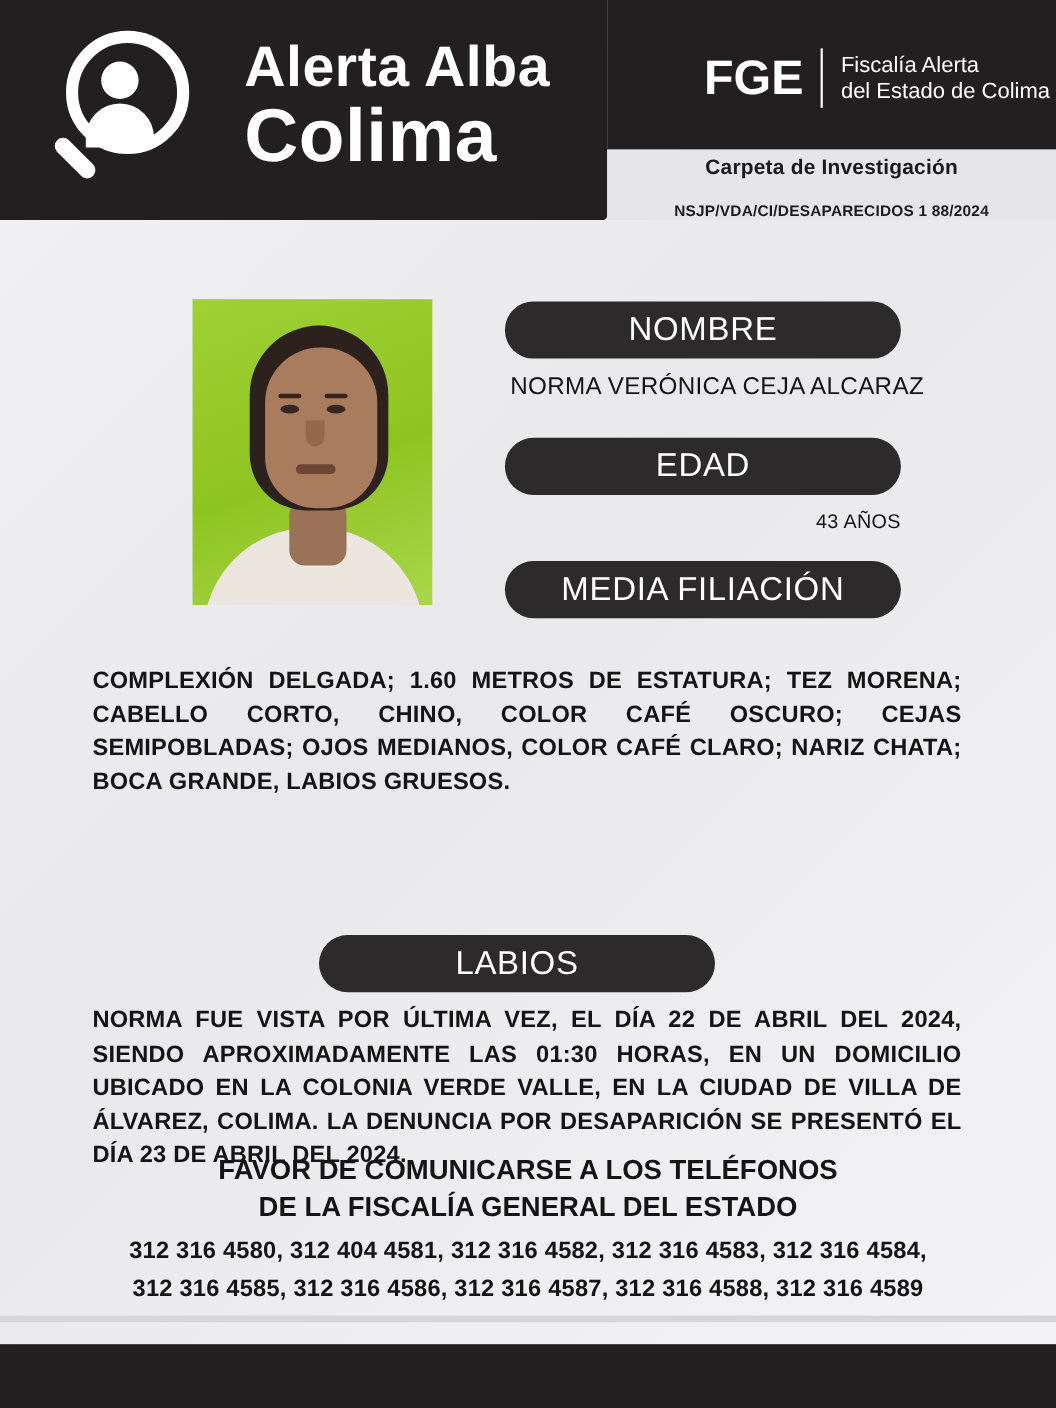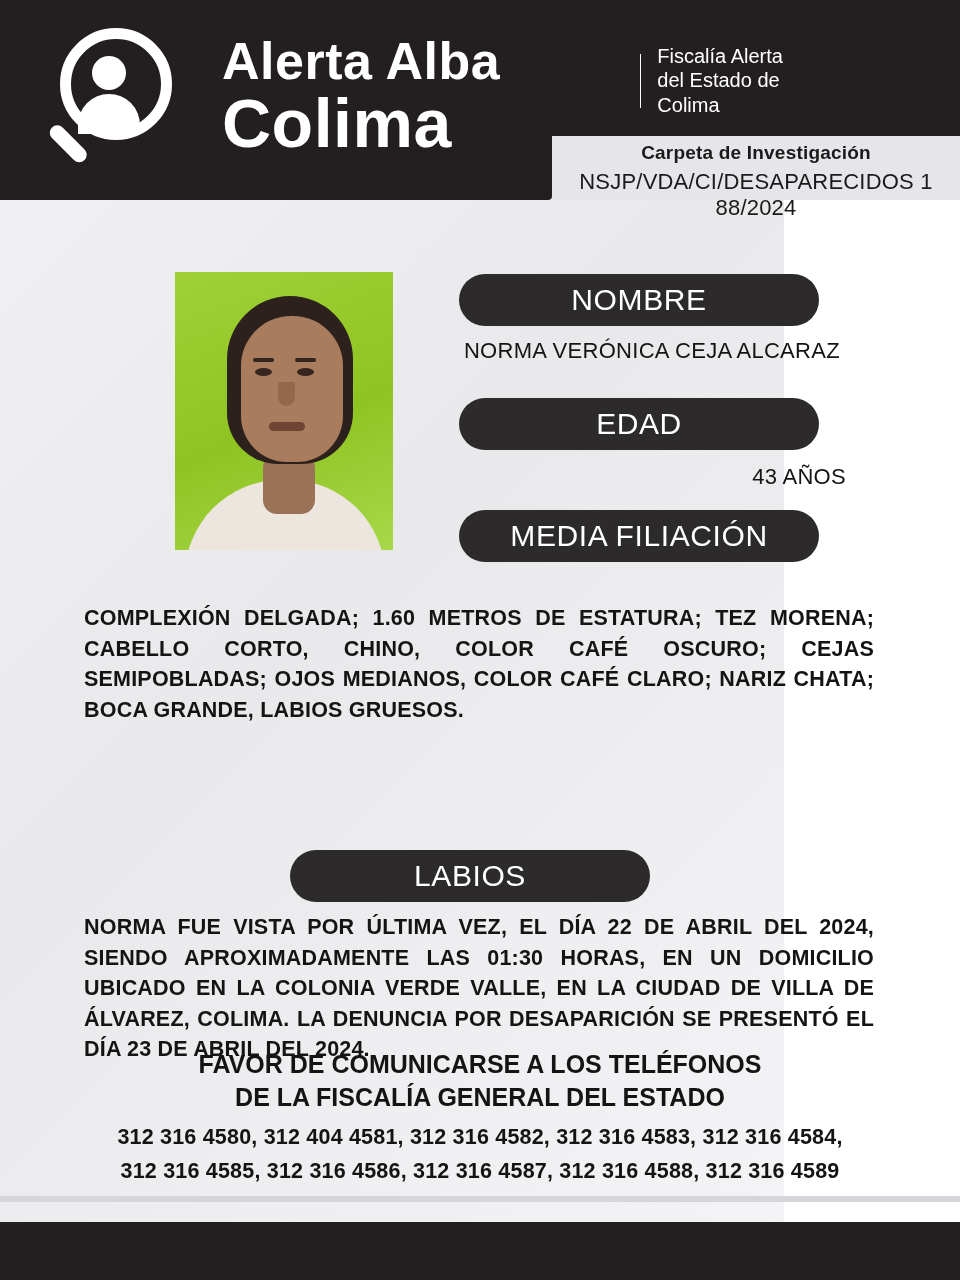--- a/index.html
+++ b/index.html
@@ -5,21 +5,21 @@
   * { box-sizing: border-box; margin: 0; padding: 0; }
   html, body {
     width: 960px;
     height: 1280px;
     font-family: "Liberation Sans", sans-serif;
     background: #ffffff;
     overflow: hidden;
   }
   .poster {
     position: relative;
-    width: 784px;
+    width: 960px;
     height: 1280px;
     background: linear-gradient(135deg, #f2f2f4 0%, #e9e9ec 45%, #f4f4f6 100%);
     border-radius: 31px;
   }
 
   
   .header {
     position: relative;
     height: 200px;
     width: 100%;
@@ -126,23 +126,23 @@
     color: #1a1a1a;
     text-align: center;
     padding-top: 6px;
   }
   .carpeta-title {
     font-size: 19px;
     font-weight: bold;
     letter-spacing: 0.2px;
   }
   .carpeta-num {
-    font-size: 22px;
-    font-weight: normal;
-    margin-top: 5px;
+    font-size: 14px;
+    font-weight: bold;
+    margin-top: 19px;
     letter-spacing: 0.2px;
   }
 
   
   .content { position: relative; }
 
   .photo {
     position: absolute;
     left: 175px; top: 72px;
     width: 218px; height: 278px;
@@ -228,21 +228,21 @@
   #pill-media  { left: 459px; top: 310px; width: 360px; height: 52px; }
   #pill-hechos { left: 290px; top: 650px; width: 360px; height: 52px; }
 
   .value-center {
     position: absolute;
     text-align: right;
     font-weight: normal;
     color: #141414;
   }
   #val-nombre { left: 440px; top: 138px; width: 400px; font-size: 22px; letter-spacing: 0.3px; }
-  #val-edad   { left: 486px; top: 264px; width: 360px; font-size: 22px; letter-spacing: 0.3px; }
+  #val-edad   { left: 459px; top: 264px; width: 360px; font-size: 18px; letter-spacing: 0.3px; }
 
   .para {
     position: absolute;
     color: #141414;
     font-weight: bold;
     font-size: 21.5px;
     line-height: 1.42;
     text-align: justify;
     letter-spacing: 0.2px;
   }
@@ -299,20 +299,21 @@
       <div class="logo-body"></div>
       <div class="logo-handle"></div>
     </div>
 
     <div class="brand">
       <div class="brand-line1">Alerta Alba</div>
       <div class="brand-line2">Colima</div>
     </div>
 
     <div class="fge-block">
+      <div class="fge-logo">FGE</div>
       <div class="fge-divider"></div>
       <div class="fge-text">
         <div>Fiscalía Alerta</div>
         <div>del Estado de Colima</div>
       </div>
     </div>
 
     <div class="carpeta">
       <div class="carpeta-title">Carpeta de Investigación</div>
       <div class="carpeta-num">NSJP/VDA/CI/DESAPARECIDOS 1  88/2024</div>

